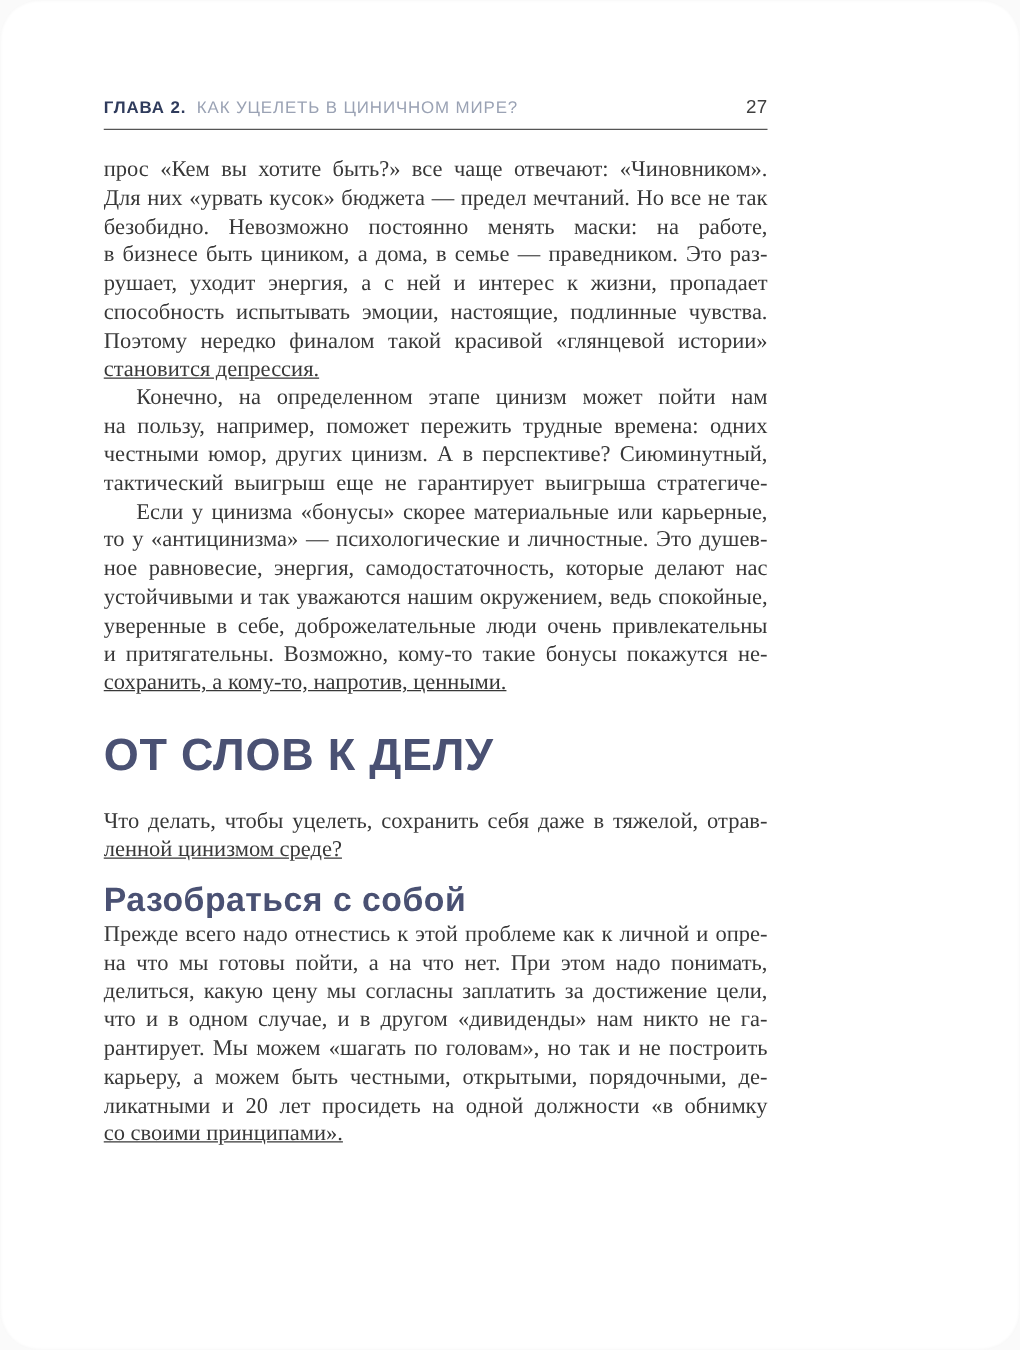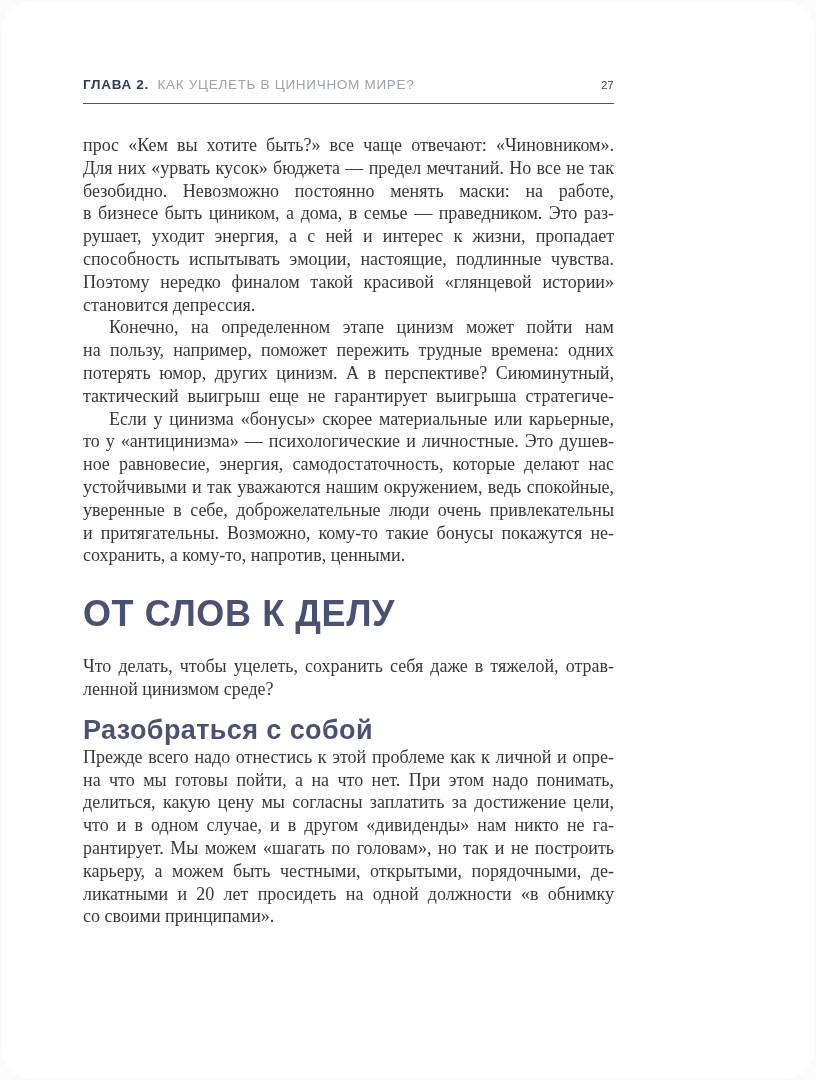--- a/index.html
+++ b/index.html
@@ -23,39 +23,39 @@
   }
   .running-head{
     position:absolute;left:83px;top:77px;width:531px;
     display:flex;justify-content:space-between;align-items:baseline;
     font-family:"Liberation Sans",sans-serif;
   }
   .running-head .head-left{white-space:nowrap;letter-spacing:0.7px;font-size:13.5px;}
   .chapter-label{color:var(--c-chapter);font-weight:bold;}
   .chapter-title{color:var(--c-muted);font-weight:normal;margin-left:4px;}
   .page-number{
-    font-size:11px;color:#3f3f3f;font-weight:normal;letter-spacing:0.3px;
+    font-size:15px;color:#3f3f3f;font-weight:normal;letter-spacing:0.3px;
   }
   .rule{
     position:absolute;left:83px;top:103px;width:531px;height:1px;
     background:var(--c-rule);
   }
   .content{
-    position:absolute;left:83px;top:134px;width:531px;
+    position:absolute;left:83px;top:124px;width:531px;
     font-family:"Liberation Serif","DejaVu Serif",serif;
     font-size:18px;line-height:22.8px;color:var(--c-body);
   }
   .para{margin:0;}
   .line{
     display:block;
     text-align:justify;
     text-align-last:justify;
     white-space:normal;
   }
-  .line.last{text-align-last:left;}
+  .line.last{text-align-last:left;text-decoration:underline;}
   .line.first-indent{padding-left:26px;}
   .h1{
     font-family:"Liberation Sans",sans-serif;
     font-size:36px;line-height:34px;font-weight:bold;
     color:var(--c-accent);letter-spacing:0.6px;
     margin:30px 0 24px 0;
   }
   .h2{
     font-family:"Liberation Sans",sans-serif;
     font-size:27px;line-height:26px;font-weight:bold;
@@ -85,21 +85,21 @@
         <span class="line">безобидно. Невозможно постоянно менять маски: на работе,</span>
         <span class="line">в бизнесе быть циником, а дома, в семье — праведником. Это раз-</span>
         <span class="line">рушает, уходит энергия, а с ней и интерес к жизни, пропадает</span>
         <span class="line">способность испытывать эмоции, настоящие, подлинные чувства.</span>
         <span class="line">Поэтому нередко финалом такой красивой «глянцевой истории»</span>
         <span class="line last">становится депрессия.</span>
       </p>
       <p class="para">
         <span class="line first-indent">Конечно, на определенном этапе цинизм может пойти нам</span>
         <span class="line">на пользу, например, поможет пережить трудные времена: одних</span>
-        <span class="line">потерять юмор, других цинизм. А в перспективе? Сиюминутный,</span>
+        <span class="line">честными юмор, других цинизм. А в перспективе? Сиюминутный,</span>
         <span class="line">тактический выигрыш еще не гарантирует выигрыша стратегиче-</span>
       </p>
       <p class="para">
         <span class="line first-indent">Если у цинизма «бонусы» скорее материальные или карьерные,</span>
         <span class="line">то у «антицинизма» — психологические и личностные. Это душев-</span>
         <span class="line">ное равновесие, энергия, самодостаточность, которые делают нас</span>
         <span class="line">устойчивыми и так уважаются нашим окружением, ведь спокойные,</span>
         <span class="line">уверенные в себе, доброжелательные люди очень привлекательны</span>
         <span class="line">и притягательны. Возможно, кому-то такие бонусы покажутся не-</span>
         <span class="line last">сохранить, а кому-то, напротив, ценными.</span>

